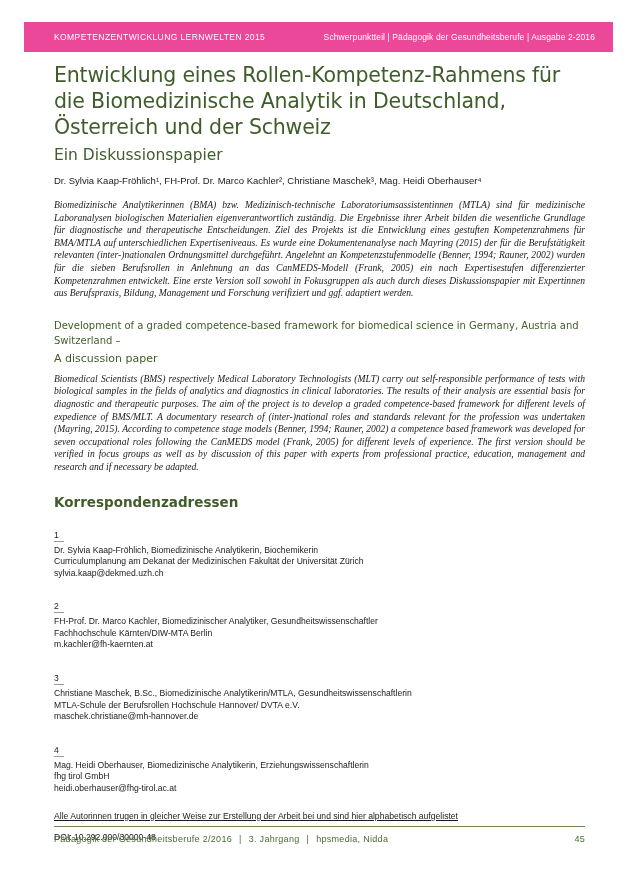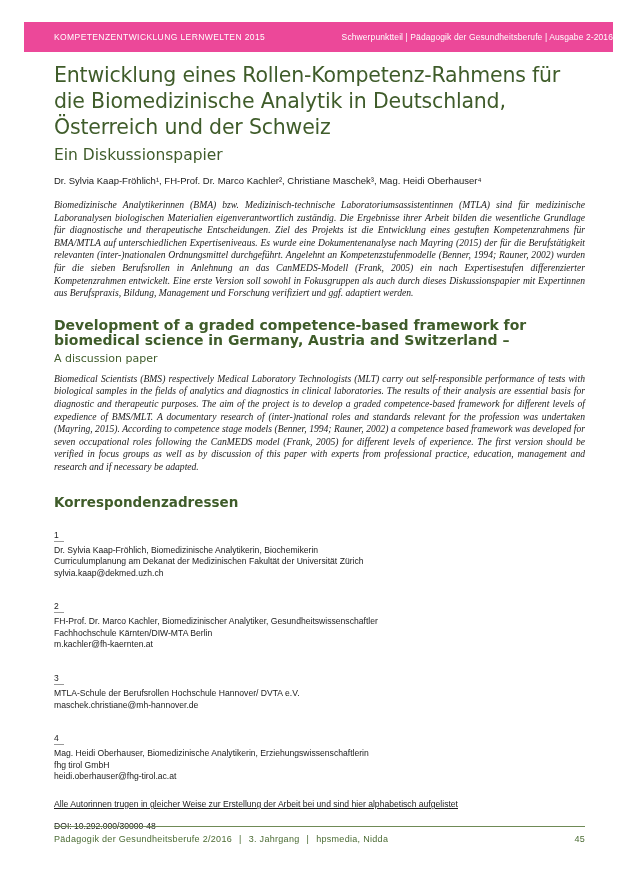--- a/index.html
+++ b/index.html
@@ -40,21 +40,21 @@
     letter-spacing: 0.4px;
     padding-left: 30px;
     white-space: nowrap;
     font-variant: small-caps;
     text-transform: uppercase;
   }
   .header-right {
     color: #ffffff;
     font-size: 8.5px;
     margin-left: auto;
-    padding-right: 0;
+    padding-right: 18px;
     white-space: nowrap;
     letter-spacing: 0.1px;
   }
   
   .content {
     position: absolute;
     left: 54px;
     top: 62px;
     width: 531px;
   }
@@ -84,23 +84,23 @@
     font-family: "Liberation Serif", serif;
     font-style: italic;
     font-size: 9.6px;
     line-height: 12.6px;
     text-align: justify;
     color: #1a1a1a;
     margin-bottom: 18px;
   }
   h2.en-title {
     font-family: "DejaVu Sans", sans-serif;
-    font-size: 14px;
-    color: #3f5c2a;
-    font-weight: bold;
+    font-size: 10px;
+    color: #3f5c2a;
+    font-weight: normal;
     margin: 0 0 2px 0;
     line-height: 15px;
   }
   .en-subtitle {
     font-family: "DejaVu Sans", sans-serif;
     font-size: 11px;
     color: #3f5c2a;
     font-weight: normal;
     margin: 4px 0 8px 0;
   }
@@ -199,20 +199,21 @@
 
     <div class="corr-entry">
       <div class="corr-num">2</div>
       <div class="corr-line">FH-Prof. Dr. Marco Kachler, Biomedizinischer Analytiker, Gesundheitswissenschaftler</div>
       <div class="corr-line">Fachhochschule Kärnten/DIW-MTA Berlin</div>
       <div class="corr-line">m.kachler@fh-kaernten.at</div>
     </div>
 
     <div class="corr-entry">
       <div class="corr-num">3</div>
+      <div class="corr-line">Christiane Maschek, B.Sc., Biomedizinische Analytikerin/MTLA, Gesundheitswissenschaftlerin</div>
       <div class="corr-line">MTLA-Schule der Berufsrollen Hochschule Hannover/ DVTA e.V.</div>
       <div class="corr-line">maschek.christiane@mh-hannover.de</div>
     </div>
 
     <div class="corr-entry">
       <div class="corr-num">4</div>
       <div class="corr-line">Mag. Heidi Oberhauser, Biomedizinische Analytikerin, Erziehungswissenschaftlerin</div>
       <div class="corr-line">fhg tirol GmbH</div>
       <div class="corr-line">heidi.oberhauser@fhg-tirol.ac.at</div>
     </div>

